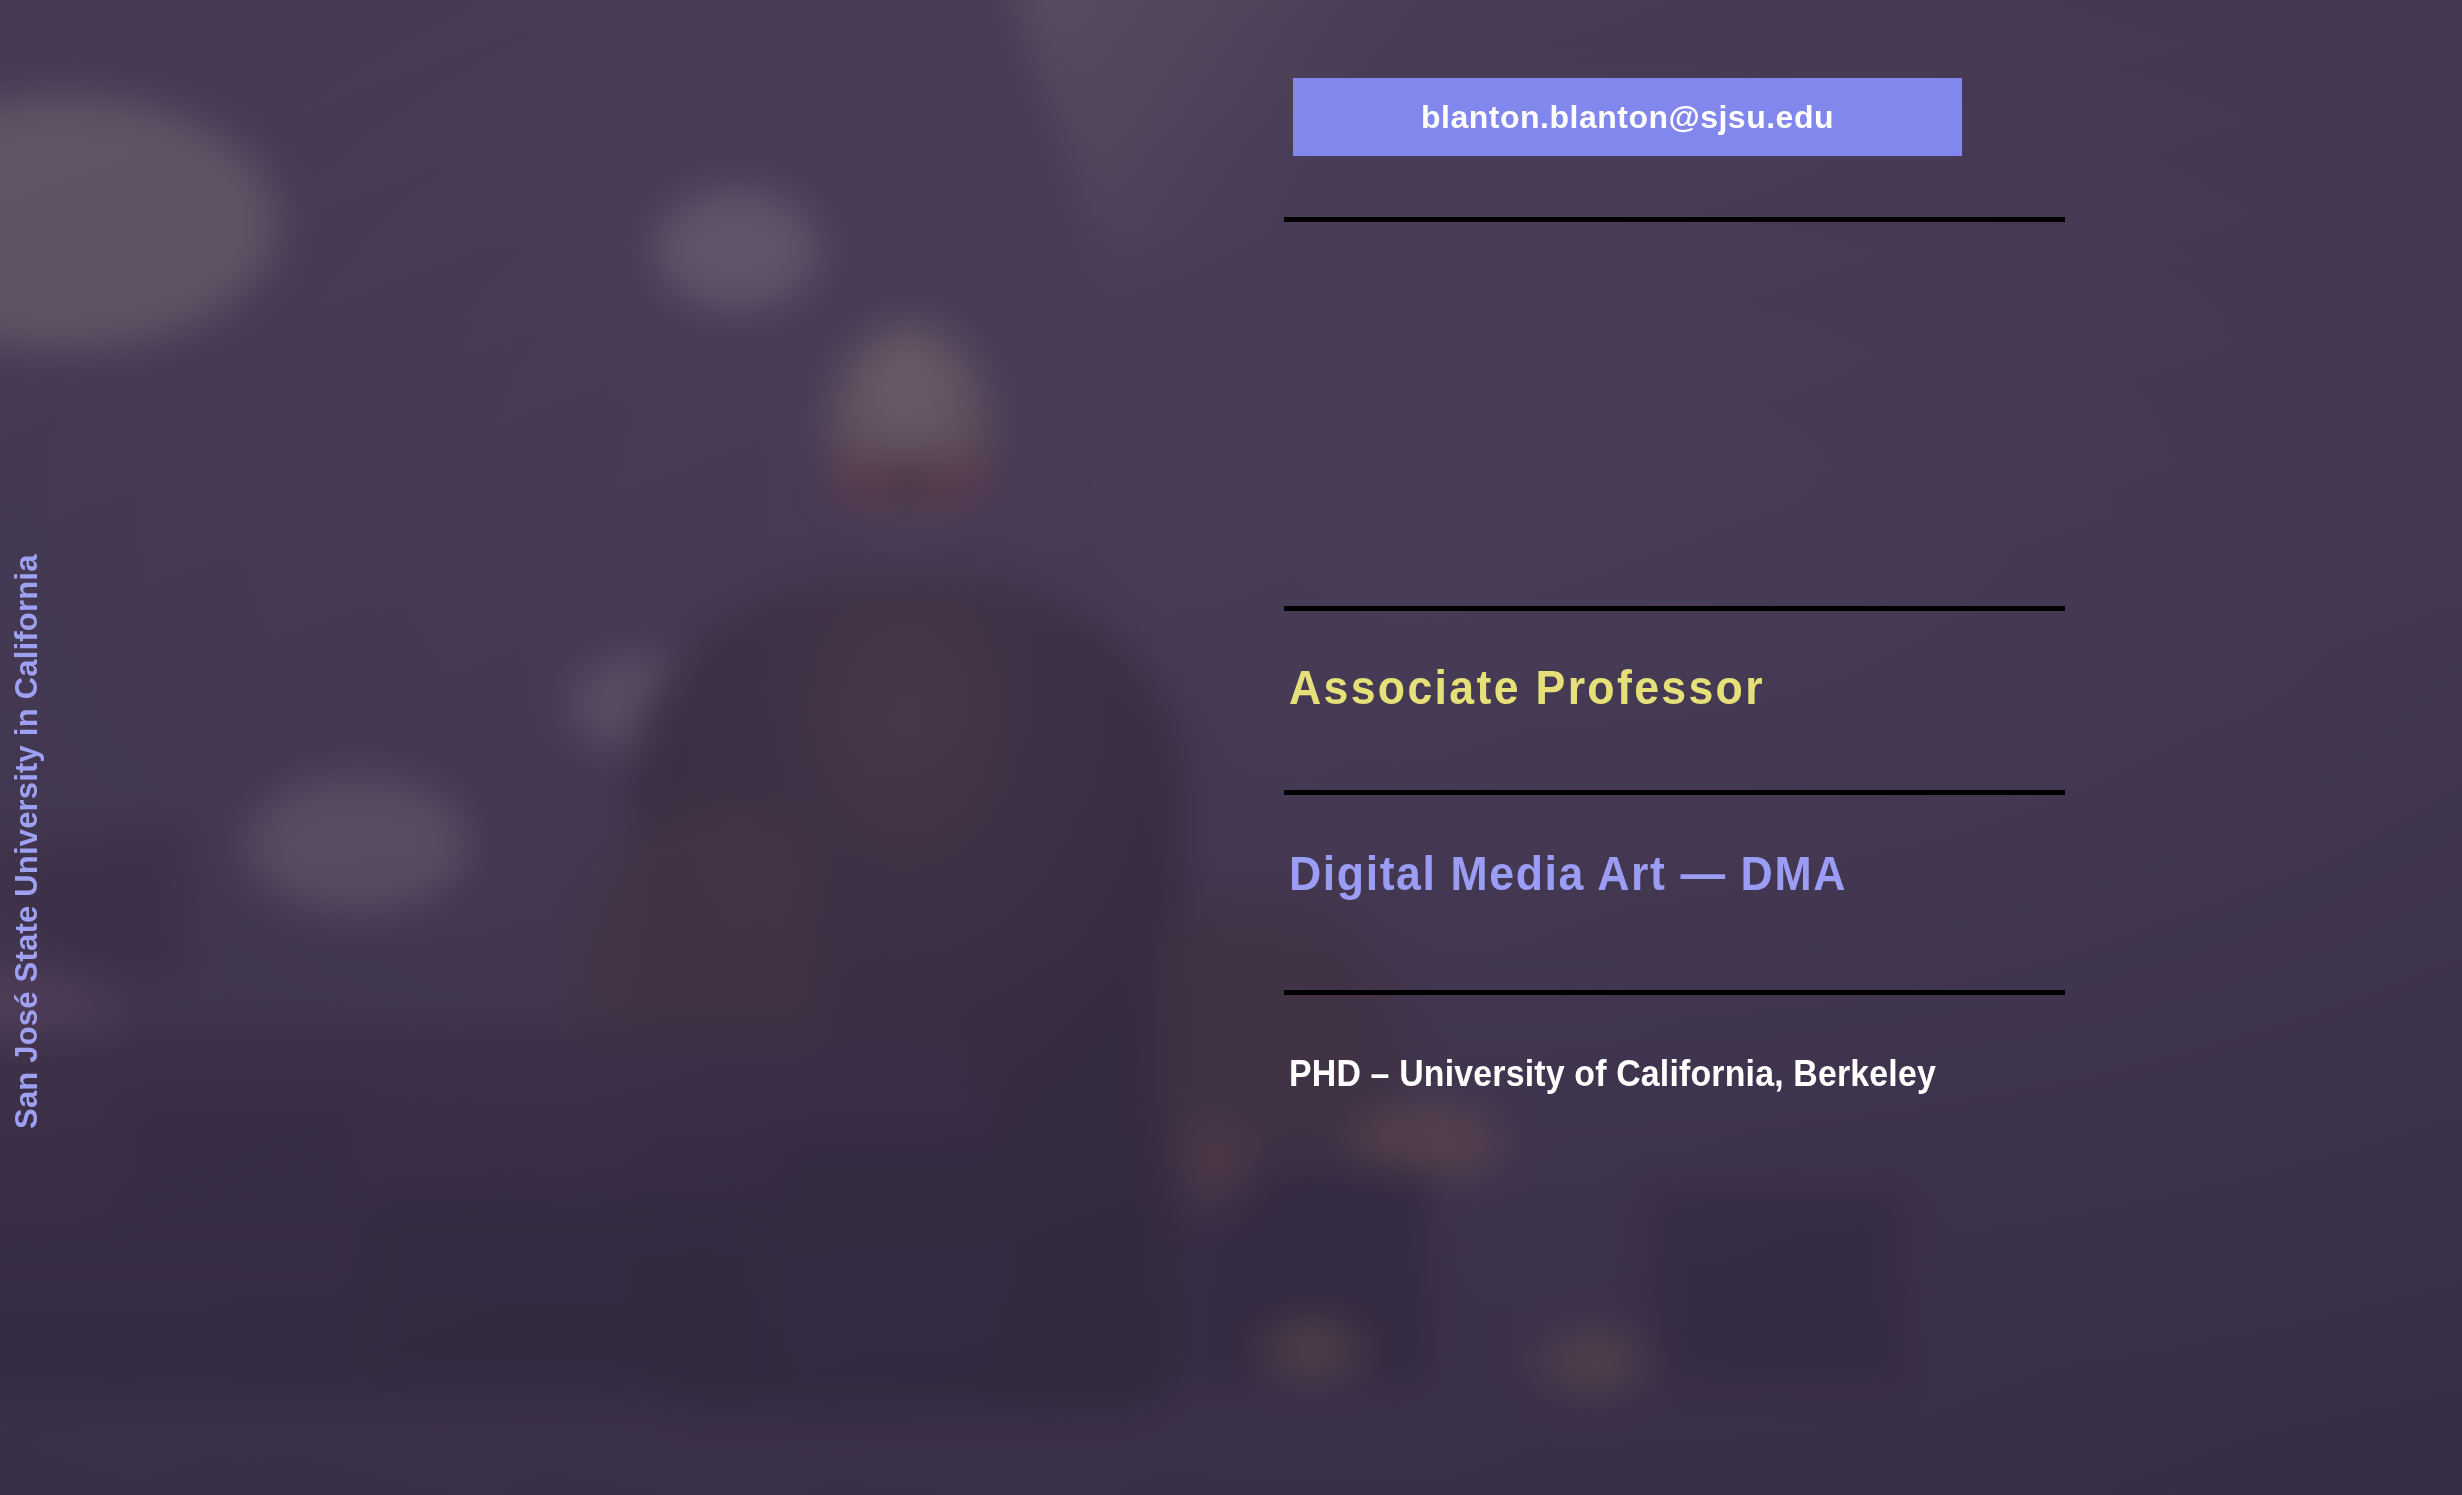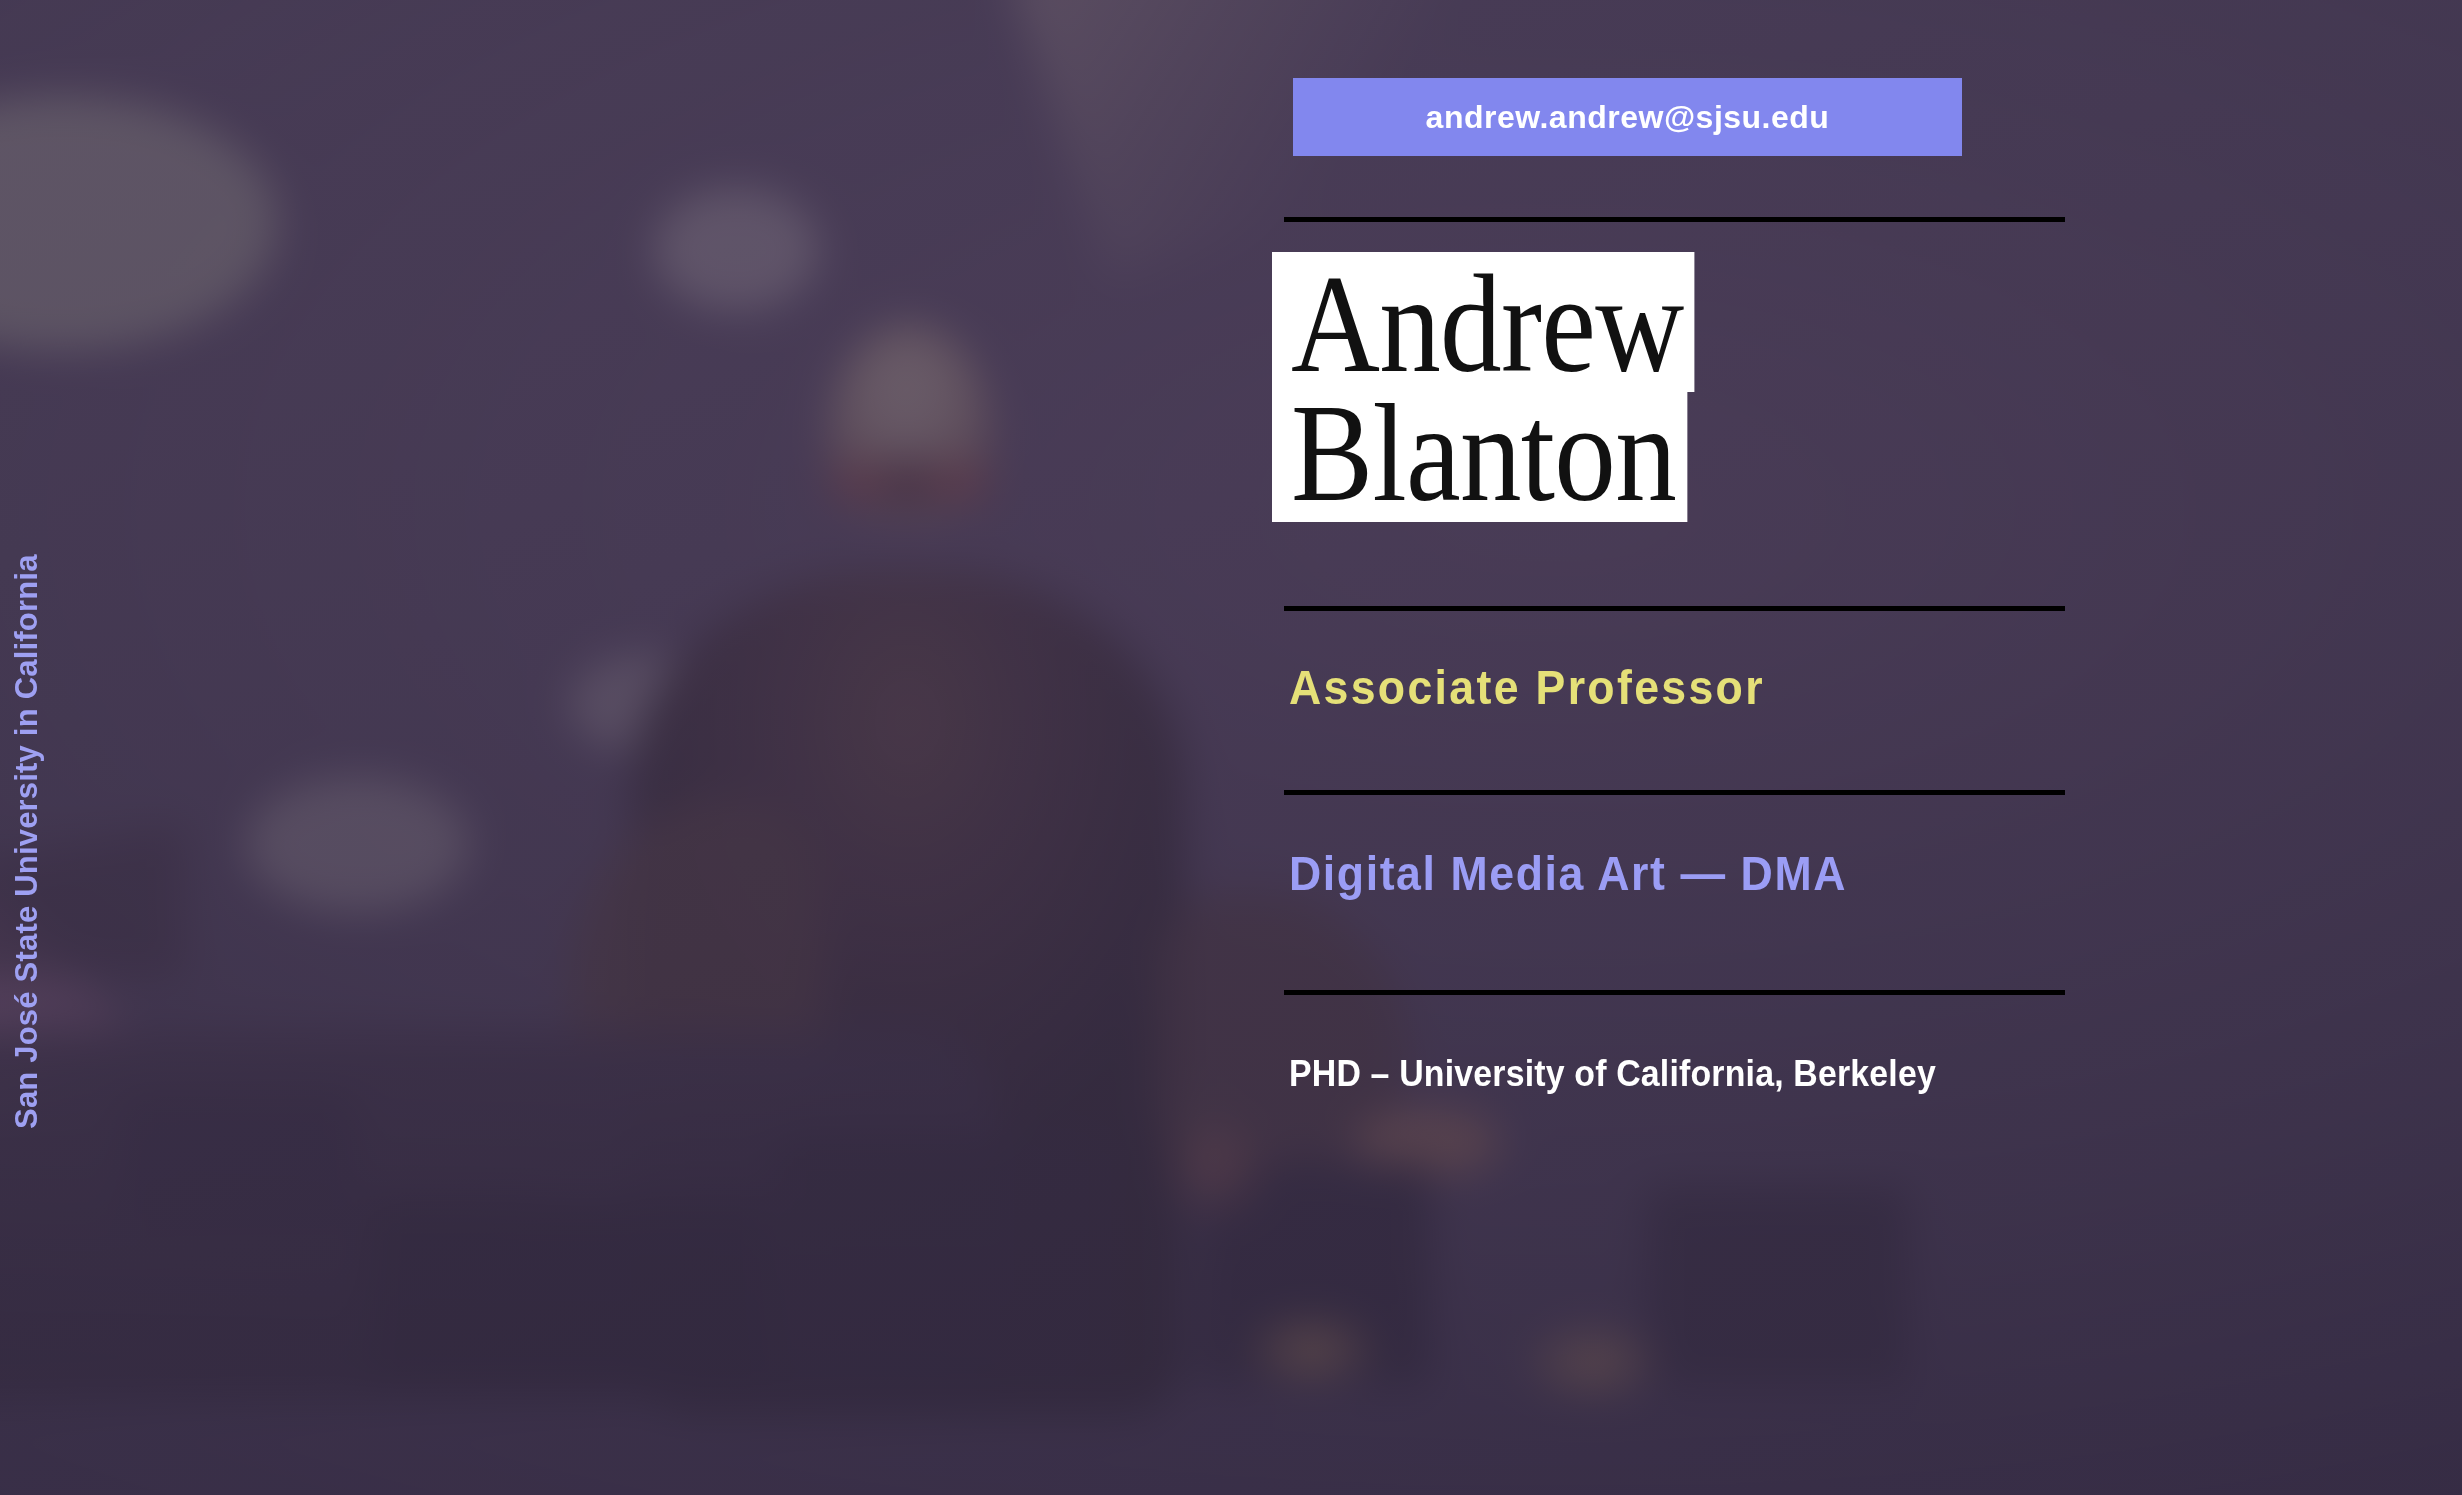--- a/index.html
+++ b/index.html
@@ -384,29 +384,25 @@
     <div class="tint-2"></div>
   </div>
 
   <div class="vertical-label">
     <span>San José State University in California</span>
   </div>
 
   <div class="content">
 
     <div class="email-badge">
-      <span>andrew.andrew@sjsu.edu</span>
+      <span>blanton.blanton@sjsu.edu</span>
     </div>
 
     <div class="rule rule-1"></div>
 
-    <div class="name-block">
-      <span class="name-line name-line-1">Andrew</span>
-      <span class="name-line name-line-2">Blanton</span>
-    </div>
 
     <div class="rule rule-2"></div>
 
     <div class="role-title">Associate Professor</div>
 
     <div class="rule rule-3"></div>
 
     <div class="dept-title">Digital Media Art — DMA</div>
 
     <div class="rule rule-4"></div>

